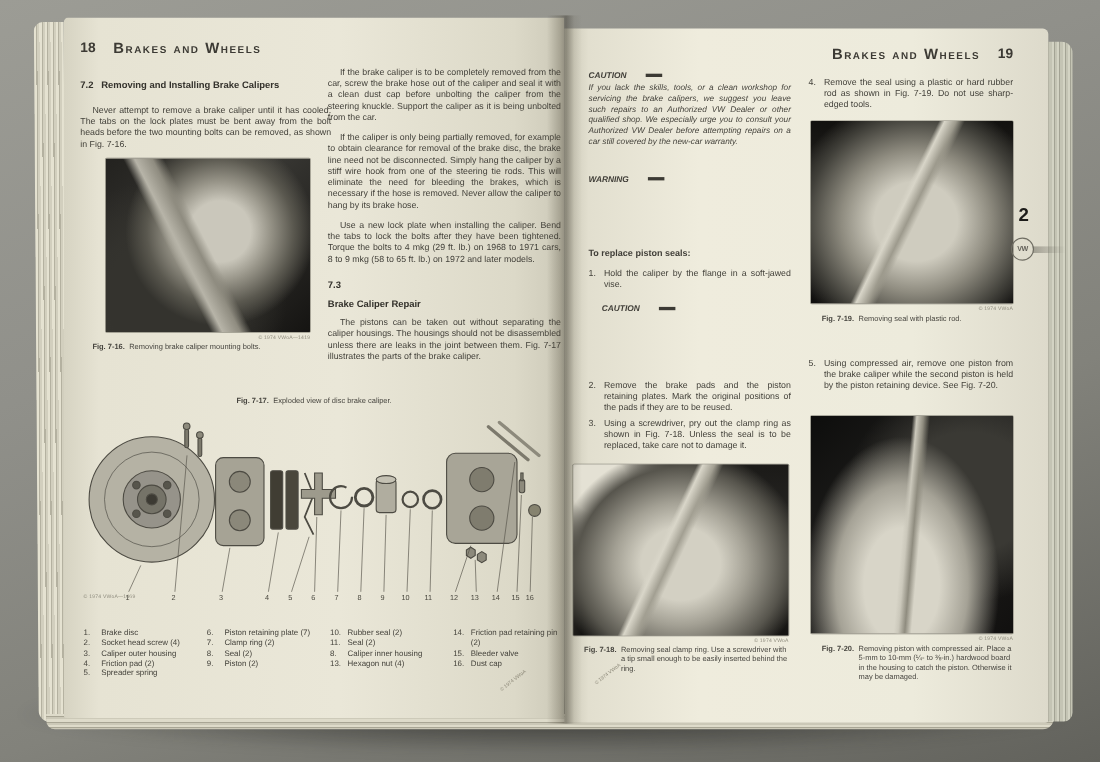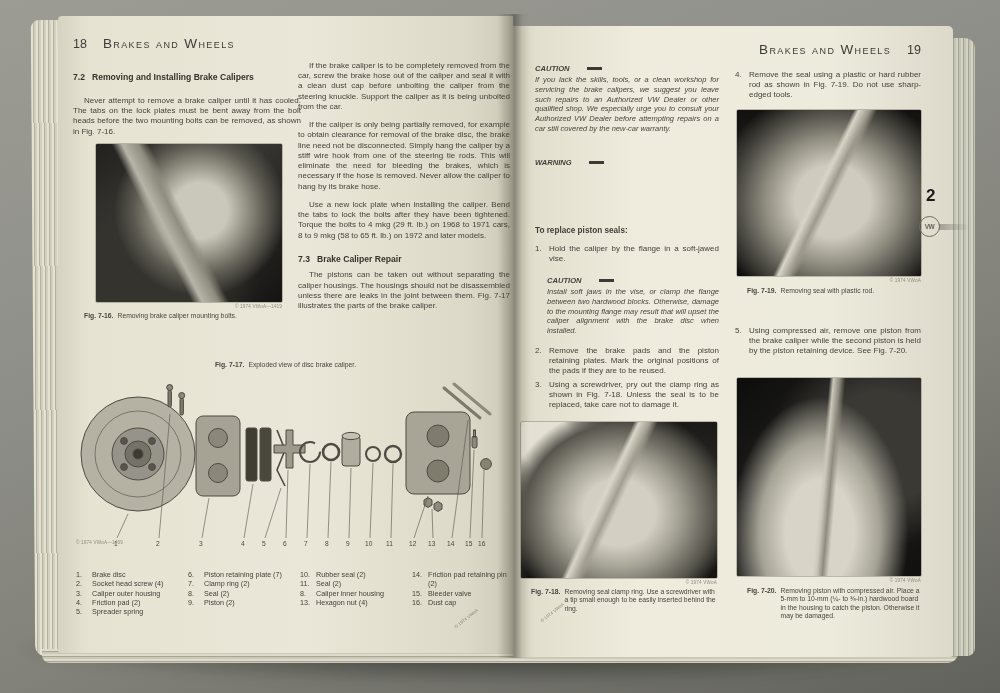--- a/index.html
+++ b/index.html
@@ -20,21 +20,21 @@
     background: linear-gradient(to right,#d6d3c2 0%,#e6e3d3 7%,#eae7d8 55%,#dcd9c8 90%,#ccc9b8 100%),
     linear-gradient(to bottom, rgba(255,255,255,0.2), transparent 15%);
     border-radius:4px 0 0 3px; }
   .page-right { position:absolute; left:513px; top:26px; width:440px; height:631px;
     background: linear-gradient(to right,#c7c4b3 0%,#e2dfcf 5%,#efecdd 28%,#edebdc 72%,#ddDACB 100%);
     border-radius:0 5px 3px 0; }
   .gutter { position:absolute; left:497px; top:14px; width:32px; height:644px; pointer-events:none;
     background: linear-gradient(to right, transparent, rgba(70,64,48,0.28) 38%, rgba(48,44,34,0.4) 55%, rgba(95,90,75,0.12) 78%, transparent); }
 
   .abs { position:absolute; }
-  .head { display:flex; align-items:flex-end; gap:16px; }
+  .head { display:flex; align-items:flex-start; gap:16px;font-weight:bold; }
   .head-title { font-variant:small-caps; font-size:13.5px; letter-spacing:1.4px; color:#3c3a34; }
   .head-num { font-size:12.5px; color:#3c3a34; }
   .sec-head { display:flex; gap:7px; font-weight:bold; font-size:8.6px; color:#34322c; line-height:1.25; }
   .body-text { font-size:8px; line-height:1.28; text-align:justify; color:#44423b; }
   .indent { text-indent:11px; }
   .mb { margin-bottom:8px; }
   .caption { font-size:6.8px; line-height:1.25; color:#47453f; display:flex; gap:4px; }
   .fig-label { font-weight:bold; white-space:nowrap; }
   .credit { font-size:4.6px; color:#8e8b7d; text-align:right; letter-spacing:0.2px; }
   .ital-block { font-style:italic; font-size:7.5px; line-height:1.3; text-align:justify; color:#46443d; }
@@ -100,21 +100,21 @@
     <div class="abs credit" style="left:38px; top:288px; width:186px;">© 1974 VWoA—1419</div>
     <div class="abs caption" style="left:26px; top:296px; width:212px;">
       <span class="fig-label">Fig. 7-16.</span>
       <span>Removing brake caliper mounting bolts.</span>
     </div>
 
     <div class="abs" style="left:240px; top:45px; width:212px;">
       <div class="body-text indent mb">If the brake caliper is to be completely removed from the car, screw the brake hose out of the caliper and seal it with a clean dust cap before unbolting the caliper from the steering knuckle. Support the caliper as it is being unbolted from the car.</div>
       <div class="body-text indent mb">If the caliper is only being partially removed, for example to obtain clearance for removal of the brake disc, the brake line need not be disconnected. Simply hang the caliper by a stiff wire hook from one of the steering tie rods. This will eliminate the need for bleeding the brakes, which is necessary if the hose is removed. Never allow the caliper to hang by its brake hose.</div>
       <div class="body-text indent" style="margin-bottom:13px;">Use a new lock plate when installing the caliper. Bend the tabs to lock the bolts after they have been tightened. Torque the bolts to 4 mkg (29 ft. lb.) on 1968 to 1971 cars, 8 to 9 mkg (58 to 65 ft. lb.) on 1972 and later models.</div>
-      <div class="sec-head" style="margin-bottom:6px;">
+      <div class="sec-head" style="margin-bottom:6px;flex-direction:column;">
         <span>7.3</span>
         <span>Brake Caliper Repair</span>
       </div>
       <div class="body-text indent">The pistons can be taken out without separating the caliper housings. The housings should not be disassembled unless there are leaks in the joint between them. Fig. 7-17 illustrates the parts of the brake caliper.</div>
     </div>
 
     <div class="abs caption fig717-caption" style="left:0; top:345px; width:455px;">
       <span class="fig-label">Fig. 7-17.</span>
       <span>Exploded view of disc brake caliper.</span>
     </div>
@@ -311,21 +311,20 @@
     <div class="abs proc-title" style="left:22px; top:200px; width:184px;">To replace piston seals:</div>
     <div class="abs step body-text" style="left:22px; top:218px; width:184px;">
       <span class="step-num">1.</span>
         <span>Hold the caliper by the flange in a soft-jawed vise.</span>
     </div>
     <div class="abs" style="left:34px; top:250px; width:172px;">
       <div class="warn-label">
           <span>CAUTION</span>
           <span class="dash-rule"></span>
         </div>
-      <div class="ital-block">Install soft jaws in the vise, or clamp the flange between two hardwood blocks. Otherwise, damage to the mounting flange may result that will upset the caliper alignment with the brake disc when installed.</div>
     </div>
     <div class="abs step body-text" style="left:22px; top:320px; width:184px;">
       <span class="step-num">2.</span>
         <span>Remove the brake pads and the piston retaining plates. Mark the original positions of the pads if they are to be reused.</span>
     </div>
     <div class="abs step body-text" style="left:22px; top:354px; width:184px;">
       <span class="step-num">3.</span>
         <span>Using a screwdriver, pry out the clamp ring as shown in Fig. 7-18. Unless the seal is to be replaced, take care not to damage it.</span>
     </div>
     <div class="photo photo718" style="left:8px; top:396px; width:196px; height:156px;"></div>

